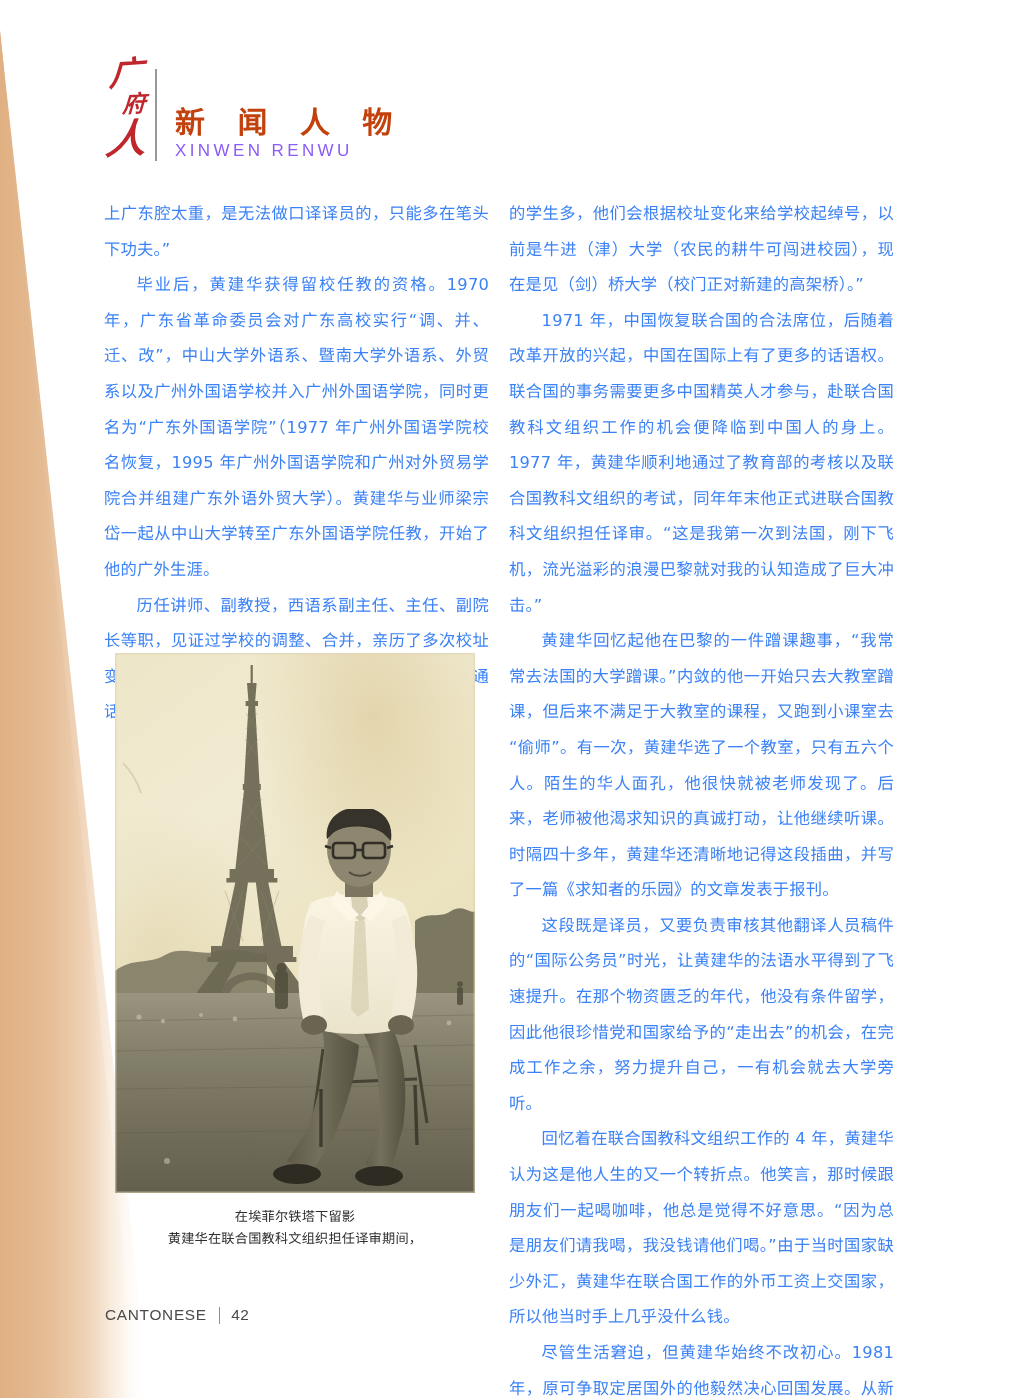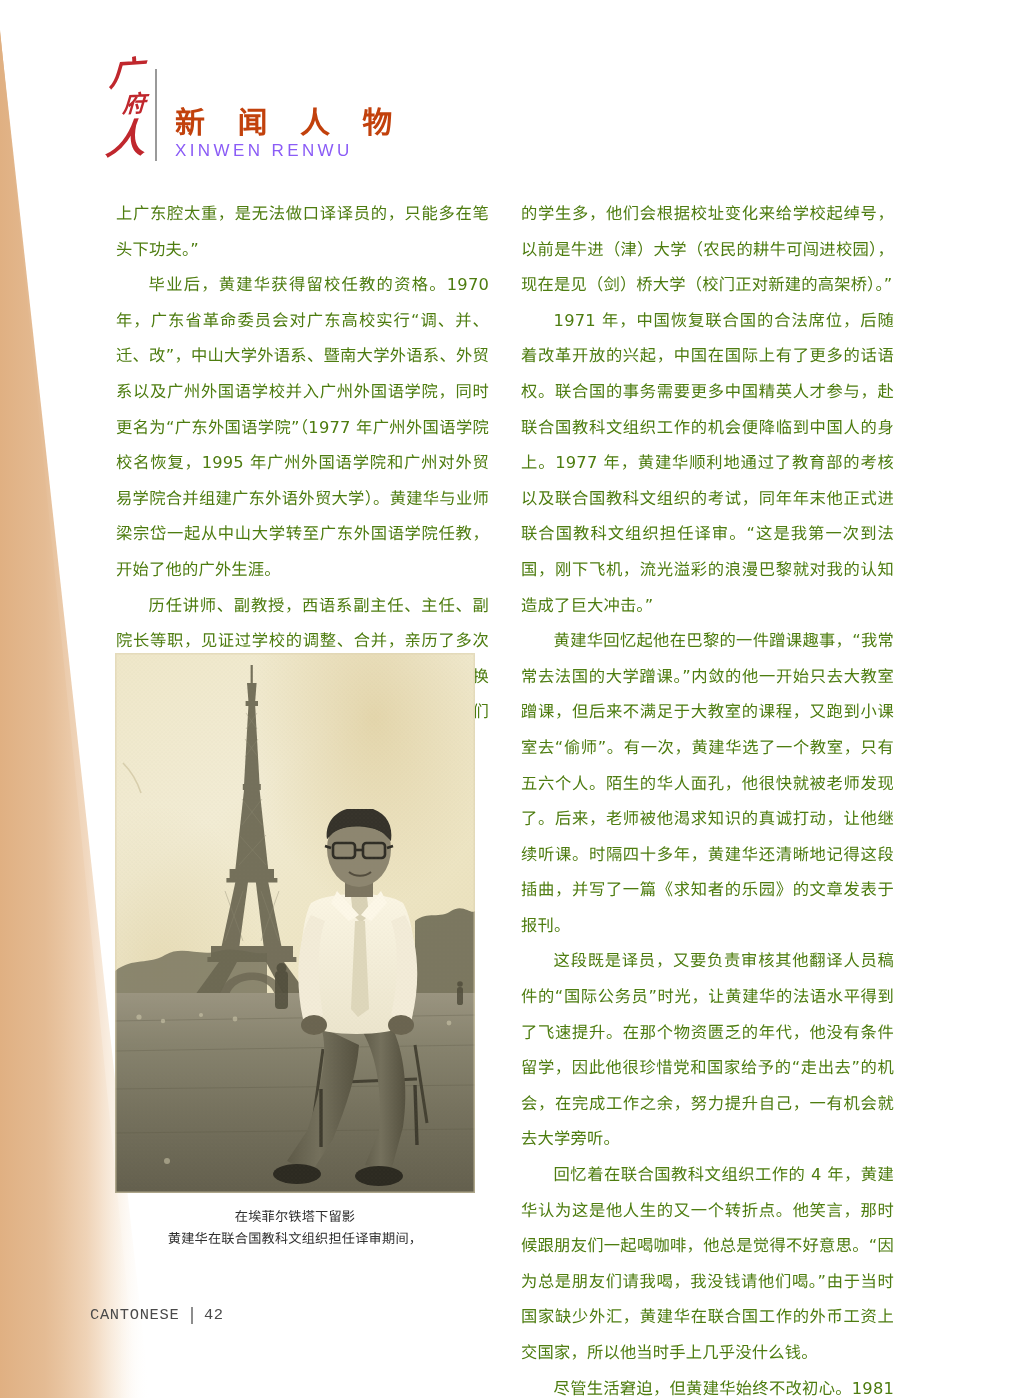--- a/index.html
+++ b/index.html
@@ -98,25 +98,25 @@
   }
   .col {
     position: absolute;
     top: 0;
     width: 385px;
   }
   .col-left  { left: 104px; }
   .col-right { left: 509px; }
 
   .para {
-    margin: 0 0 0 12px;
+    margin: 0 0 0 0;
     font-family: "DejaVu Sans", "Liberation Sans", sans-serif;
     font-size: 16.3px;
     line-height: 35.6px;
-    color: #4d7c0f;
+    color: #3b82f6;
     text-align: justify;
     text-justify: inter-ideograph;
     letter-spacing: 0.2px;
   }
   .para.indent { text-indent: 2em; }
 
   
   .figure {
     position: absolute;
     left: 115px;
@@ -139,26 +139,26 @@
     font-family: "DejaVu Sans", "Liberation Sans", sans-serif;
     font-size: 13.2px;
     line-height: 22px;
     color: #2f2f2f;
     letter-spacing: 0.2px;
   }
 
   
   .footer {
     position: absolute;
-    left: 90px;
+    left: 105px;
     top: 1306px;
     display: flex;
     align-items: center;
     z-index: 6;
-    font-family: Liberation Mono, monospace;
+    font-family: Liberation Sans, sans-serif;
   }
   .footer-label {
     font-size: 15.4px;
     letter-spacing: 0.7px;
     color: #4a4a4a;
   }
   .footer-sep {
     width: 1.5px;
     height: 17px;
     background: #8d8d8d;

